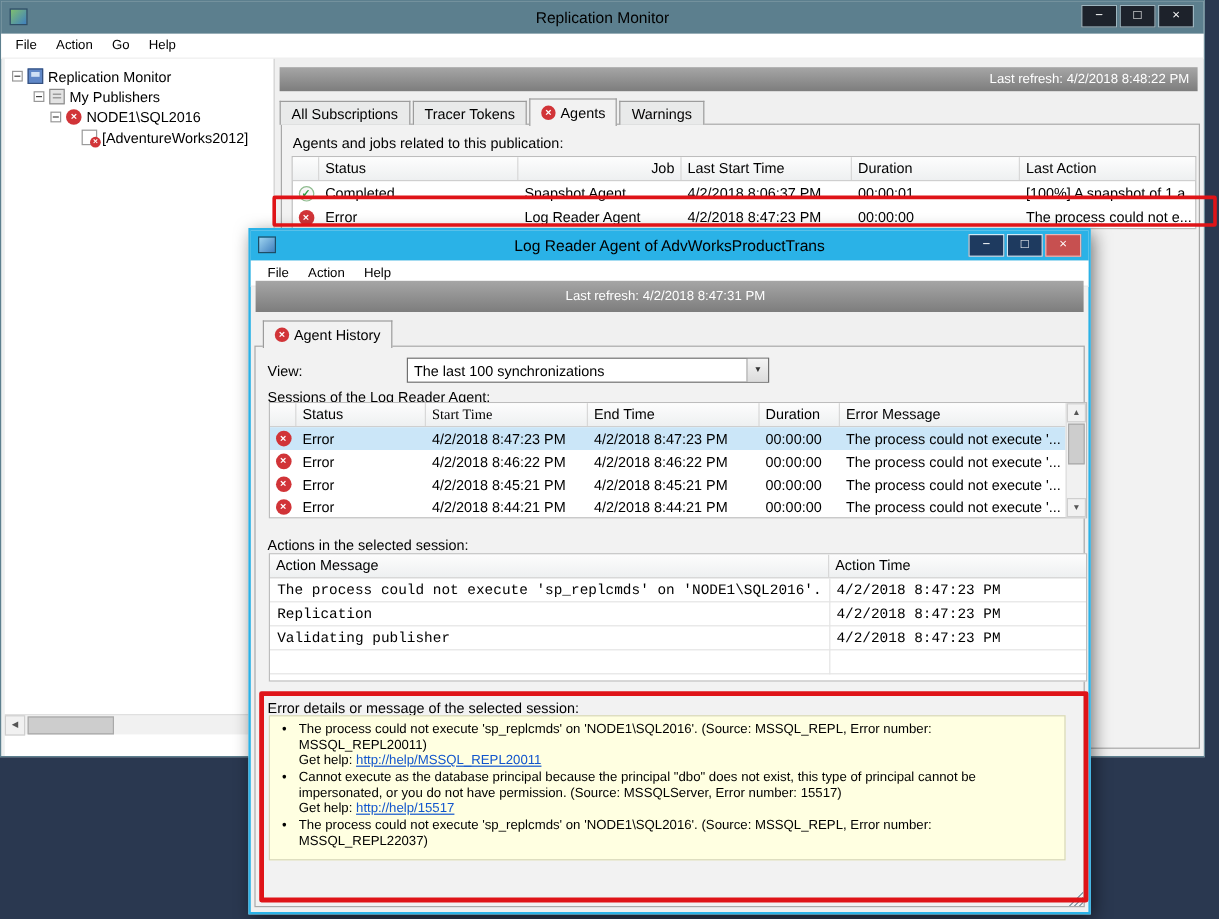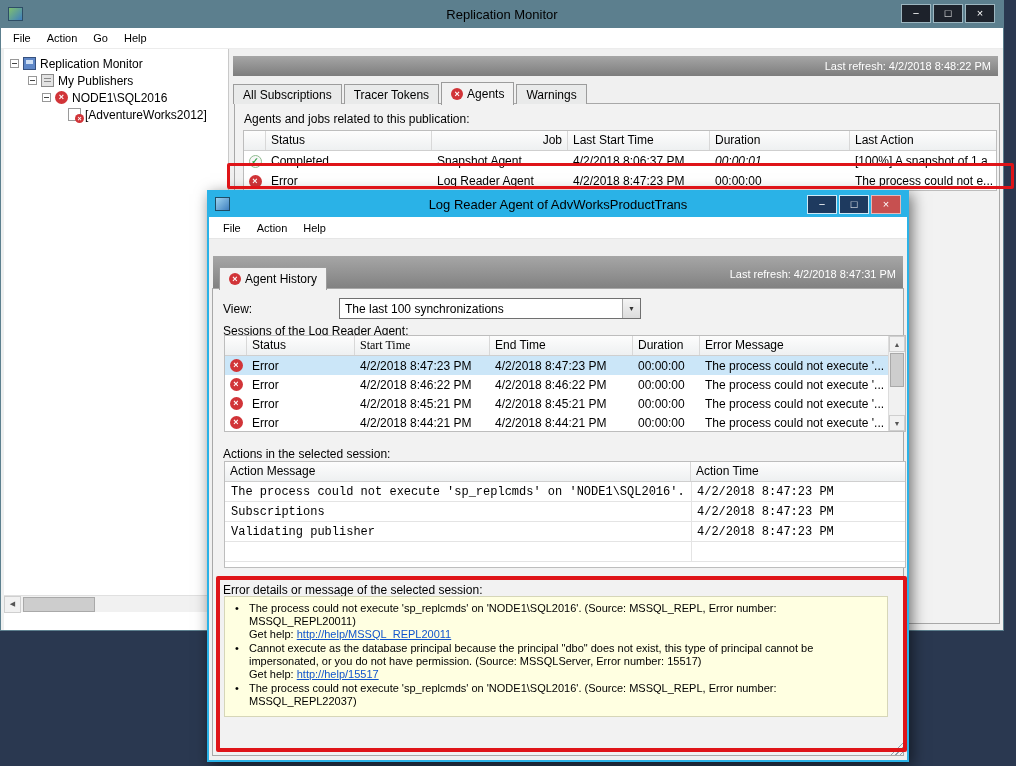--- a/index.html
+++ b/index.html
@@ -127,21 +127,21 @@
   #dialog {
     position:absolute; left:207px; top:190px; width:702px; height:572px;
     background:#f0f0f0; border:2px solid #2ab2e7; z-index:10;
     box-shadow: 3px 4px 14px rgba(0,0,0,0.55);
   }
   #dialog-titlebar { position:relative; height:25px; background:#2ab2e7; }
   #dialog-title { position:absolute; left:0; right:0; top:5px; text-align:center; font-size:13px; }
   #dialog-app-icon { position:absolute; left:6px; top:5px; width:15px; height:14px;
     background:linear-gradient(135deg,#9fd4f0,#3f7fbf); border:1px solid #1e4d66; }
   #dialog-menubar { height:22px; border-bottom:1px solid #e6e6e6; padding-left:6px; }
-  #dialog-refresh { left:4px; top:64px; width:690px; height:36px; }
+  #dialog-refresh { left:4px; top:42px; width:690px; height:26px;justify-content:center; }
   #dialog-tabs { left:10px; top:75px; height:22px; }
   #dialog-tabpage { left:3px; top:96px; width:692px; height:468px; }
   #view-label { left:10px; top:13px; }
   #view-dropdown { left:126px; top:9px; width:302px; }
   #sessions-label { left:10px; top:35px; }
   #sessions-wrap { left:11px; top:46px; width:682px; height:97px; display:flex; }
   #sessions-grid { width:663px; }
   #actions-label { left:10px; top:158px; }
   #actions-wrap { left:11px; top:172px; width:682px; height:107px; overflow:hidden; }
   #errdet-label { left:10px; top:294px; }
@@ -233,21 +233,21 @@
             <div class="g-hcell" style="width:140px;">Duration</div>
             <div class="g-hcell" style="width:146px; border-right:none;">Last Action</div>
           </div>
           <div class="g-row">
             <div class="g-cell ic" style="width:22px;">
                 <span class="ico-ok">✓</span>
               </div>
             <div class="g-cell" style="width:166px;">Completed</div>
             <div class="g-cell" style="width:136px;">Snapshot Agent</div>
             <div class="g-cell" style="width:142px;">4/2/2018 8:06:37 PM</div>
-            <div class="g-cell" style="width:140px;font-style:italic;">00:00:01</div>
+            <div class="g-cell" style="width:140px;">00:00:01</div>
             <div class="g-cell" style="width:146px;">[100%] A snapshot of 1 a...</div>
           </div>
           <div class="g-row">
             <div class="g-cell ic" style="width:22px;">
                 <span class="ico-err">×</span>
               </div>
             <div class="g-cell" style="width:166px;">Error</div>
             <div class="g-cell" style="width:136px;">Log Reader Agent</div>
             <div class="g-cell" style="width:142px;">4/2/2018 8:47:23 PM</div>
             <div class="g-cell" style="width:140px;">00:00:00</div>
@@ -357,21 +357,21 @@
           <div class="g-hcell" style="width:466px;">Action Message</div>
           <div class="g-hcell" style="width:214px; border-right:none;">Action Time</div>
         </div>
         <div style="position:relative;font-family:Liberation Mono, monospace;">
           <div class="act-divider"></div>
           <div class="a-row">
             <div class="a-cell" style="width:466px;">The process could not execute 'sp_replcmds' on 'NODE1\SQL2016'.</div>
             <div class="a-cell" style="width:214px;">4/2/2018 8:47:23 PM</div>
           </div>
           <div class="a-row">
-            <div class="a-cell" style="width:466px;">Subscriptions</div>
+            <div class="a-cell" style="width:466px;">Replication</div>
             <div class="a-cell" style="width:214px;">4/2/2018 8:47:23 PM</div>
           </div>
           <div class="a-row">
             <div class="a-cell" style="width:466px;">Validating publisher</div>
             <div class="a-cell" style="width:214px;">4/2/2018 8:47:23 PM</div>
           </div>
           <div class="a-row"></div>
         </div>
       </div>
 

